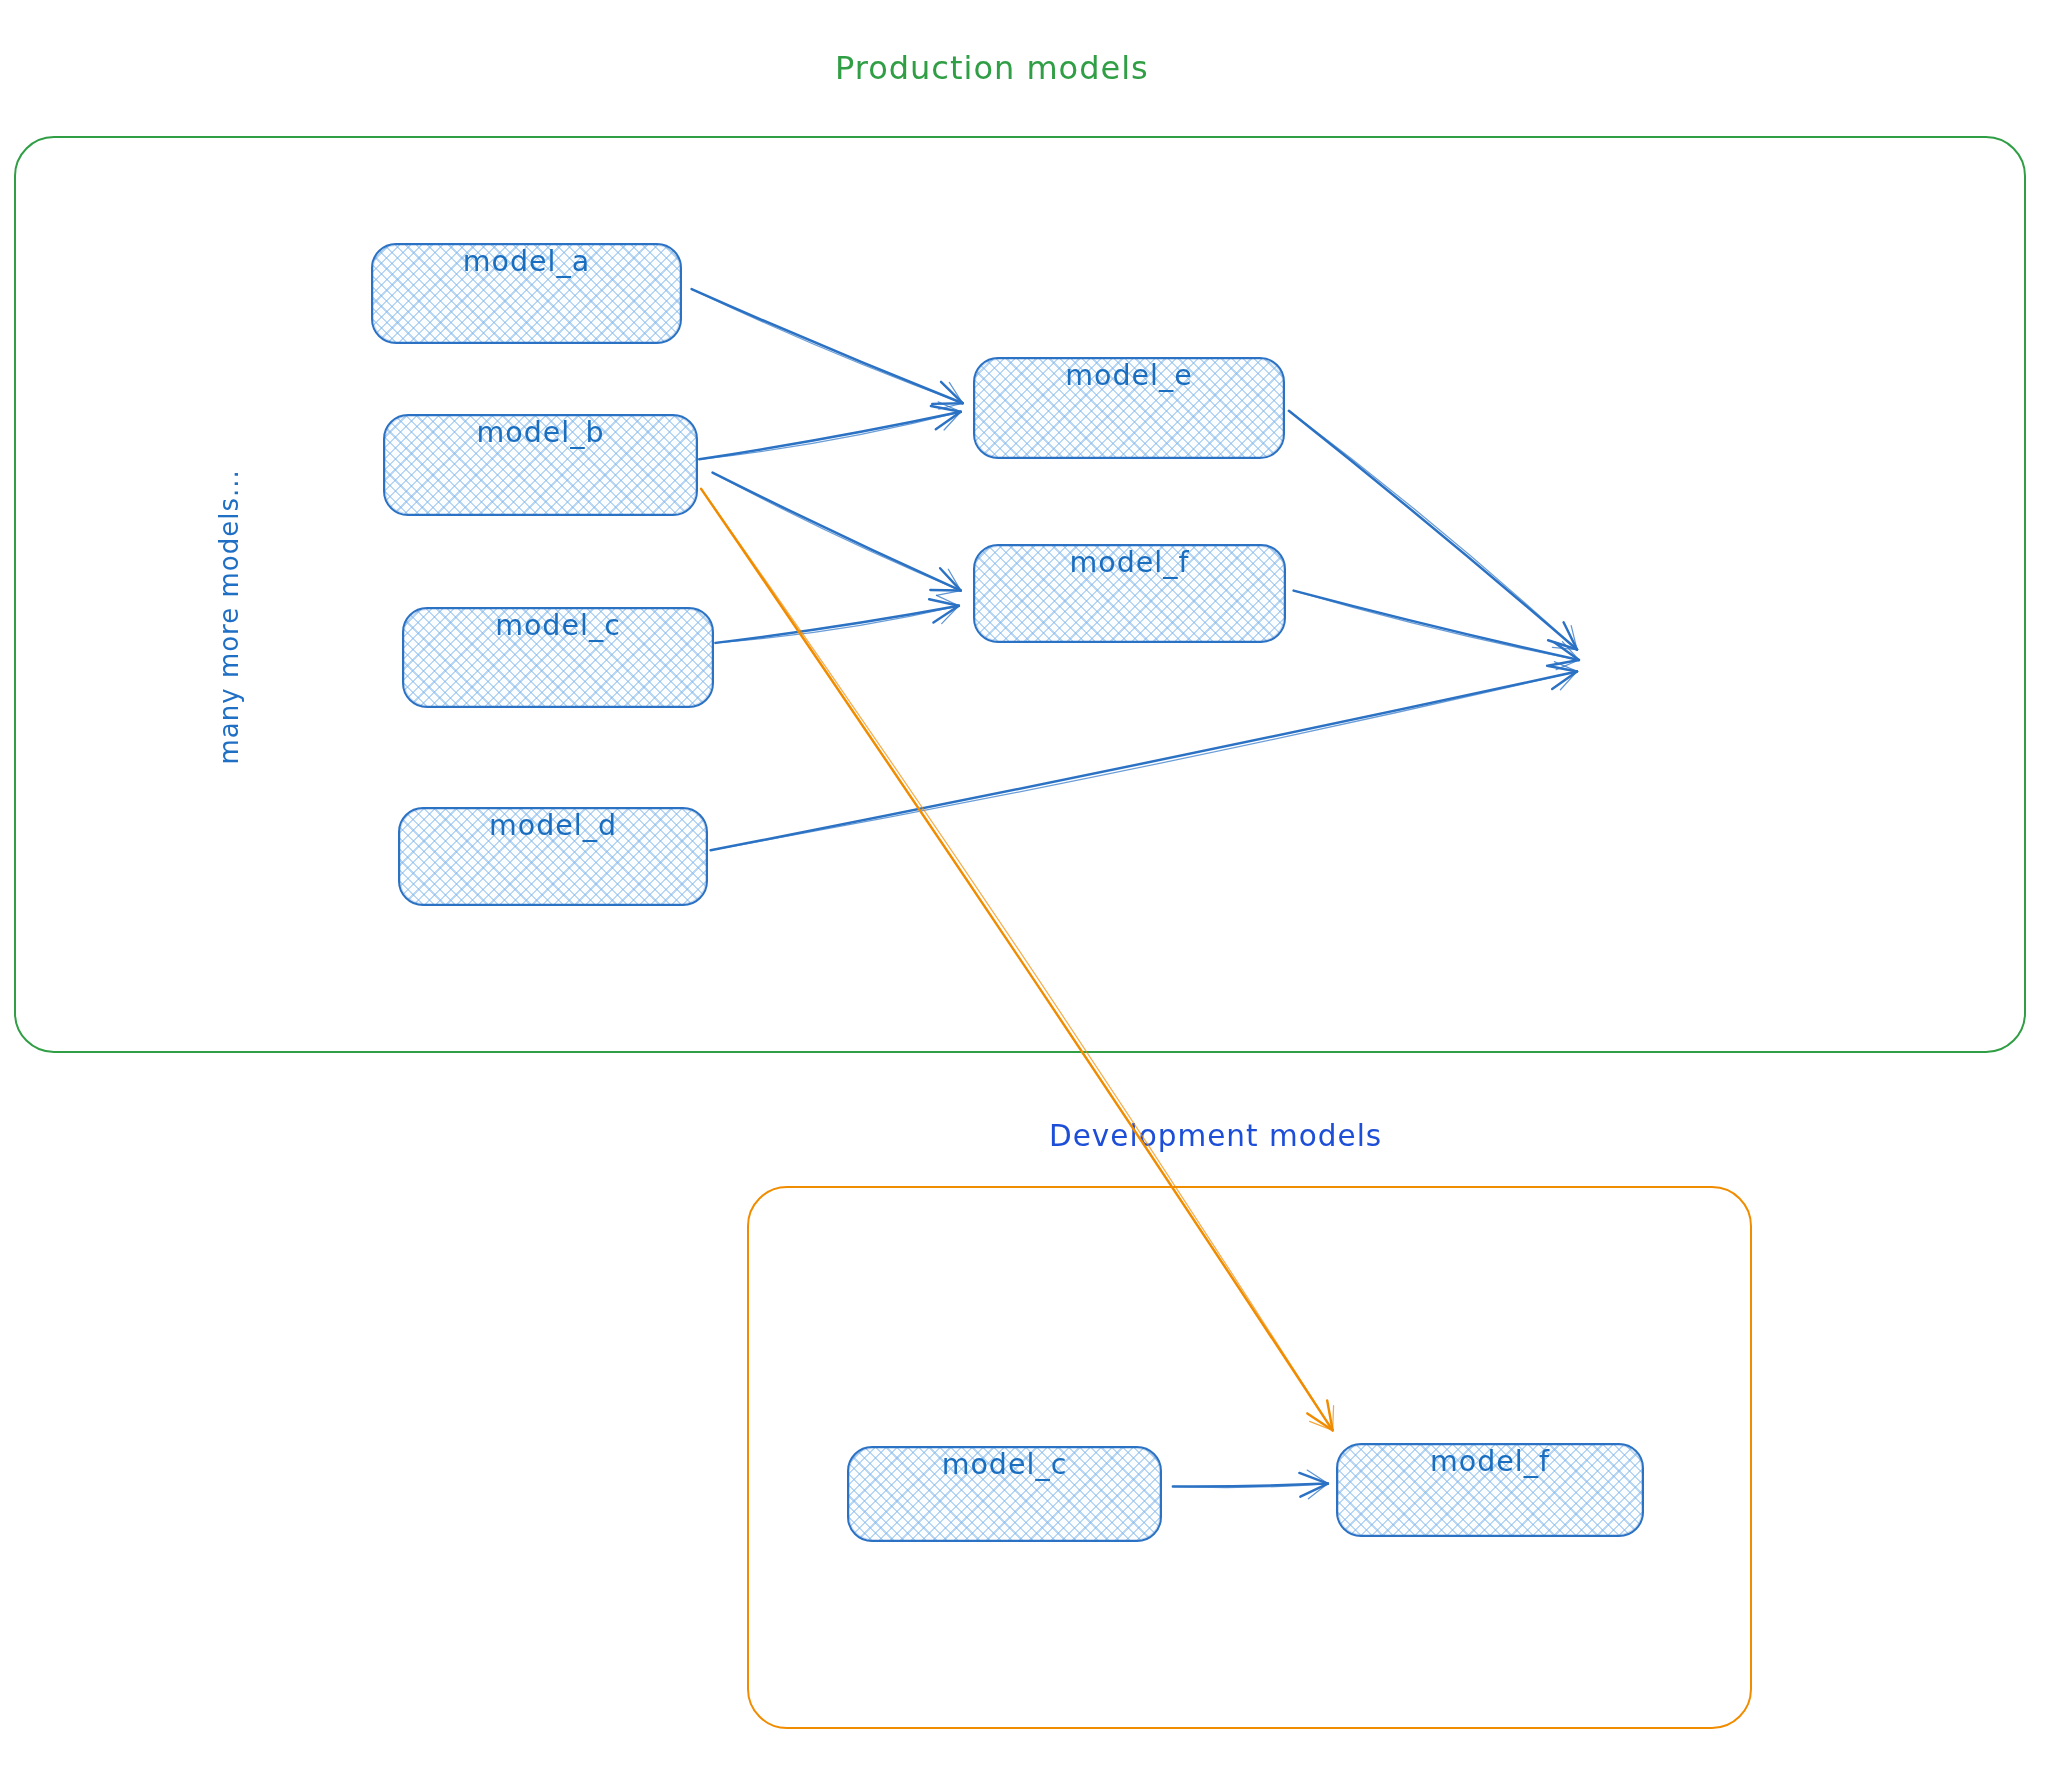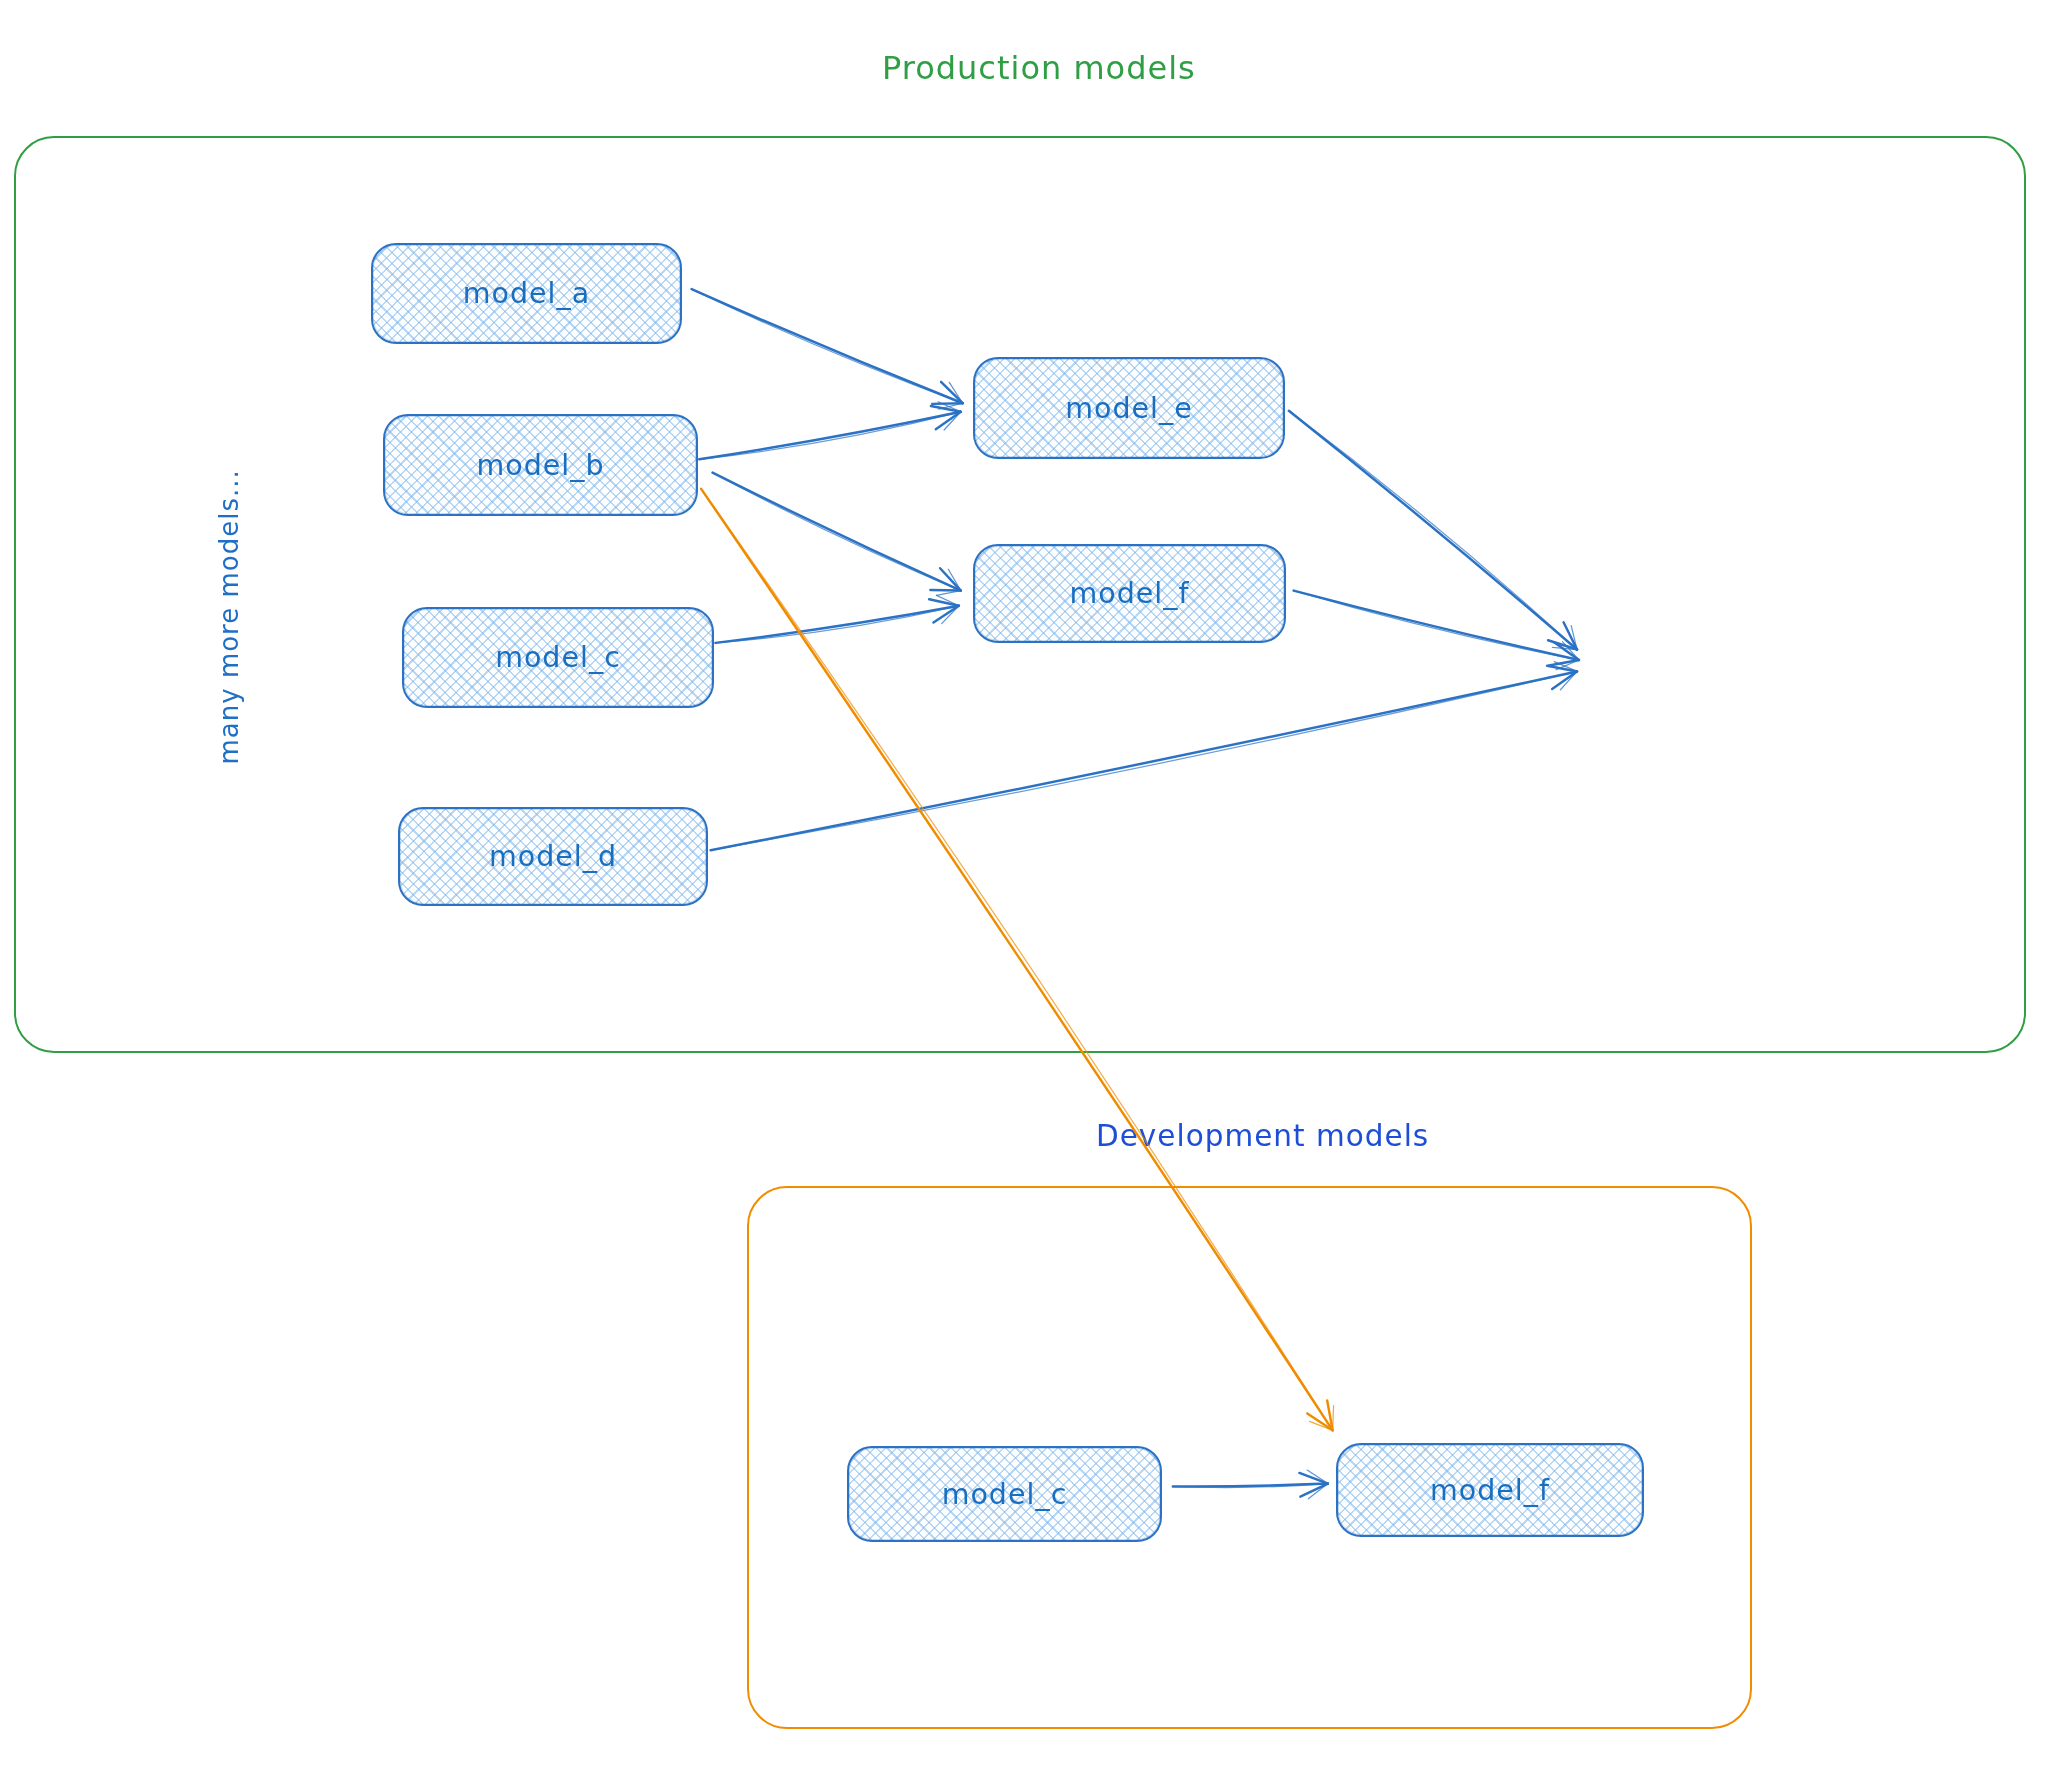--- a/index.html
+++ b/index.html
@@ -22,40 +22,39 @@
   .orange-box{
     left:747px;top:1186px;width:1001px;height:539px;
     border:2.9px solid #f08c00;
   }
   .zone-title{
     position:absolute;
     font-size:32px;
     letter-spacing:1px;
     font-weight:500;
     white-space:nowrap;
-    margin-left:47px;
   }
   .prod-title{left:835px;top:49px;color:#2f9e44;}
   .dev-title{left:1049px;top:1119px;color:#1d4ed8;font-size:29.5px;}
   .side-note{
     position:absolute;
     left:86px;top:607px;
     width:285px;height:30px;
     color:#1f6fc5;
     font-size:26px;
     letter-spacing:1px;
     text-align:center;
     transform:rotate(-90deg);
     white-space:nowrap;
   }
   .node{
     position:absolute;
     border:2.9px solid #2b72c4;
     border-radius:25px;
-    display:flex;align-items:center;justify-content:center;
+    display:flex;justify-content:center;
     color:#1a6ec0;
     font-size:28.5px;
     letter-spacing:1px;
     background:
       repeating-linear-gradient(45deg, rgba(121,178,232,0.50) 0 1.5px, transparent 1.5px 7.6px),
       repeating-linear-gradient(-45deg, rgba(121,178,232,0.50) 0 1.5px, transparent 1.5px 7.6px),
       #fbfdff;
     box-shadow:inset 0 0 0 1px rgba(43,114,196,0.25);
   }
   #node-model_a{left:371px;top:243px;width:307px;height:97px;}

